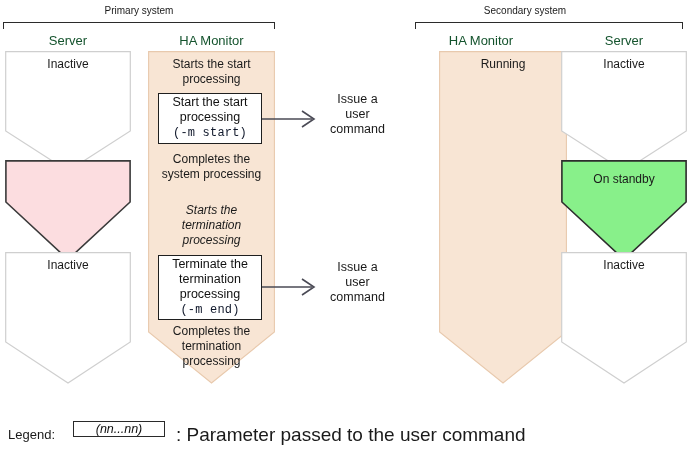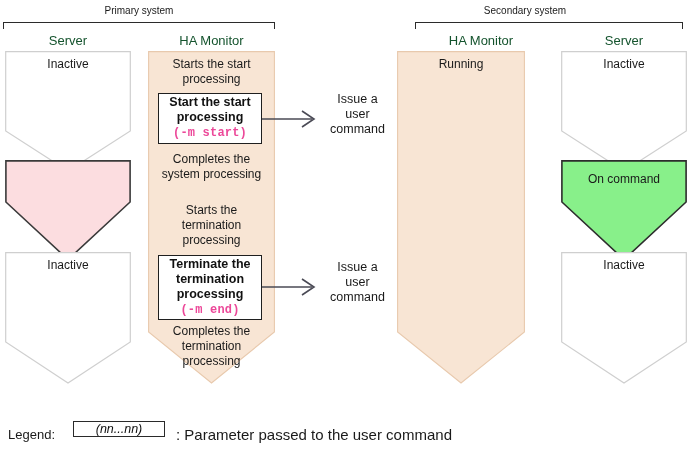--- a/index.html
+++ b/index.html
@@ -46,47 +46,46 @@
   .cmdbox{
     box-sizing:border-box;
     border:1.3px solid #1f1f1f;
     background:#ffffff;
     text-align:center;
     font-size:12.5px;line-height:15px;
     color:#111111;
     display:flex;align-items:center;justify-content:center;
     flex-direction:column;
     padding:2px 0 3px 0;
-    font-weight:bold;
   }
   .mono{
     font-family:"Liberation Mono", monospace;
     font-size:12px;
     letter-spacing:0.2px;
-    color:#ec4899;
+    color:#0f172a;
     display:block;
     margin-top:1px;
   }
 
   
   .callout{
     font-size:12.5px;line-height:15px;text-align:center;color:#1a1a1a;
     white-space:nowrap;
   }
 
   
   .legend-label{font-size:13px;line-height:16px;color:#1a1a1a;white-space:nowrap;}
   .legend-box{
     box-sizing:border-box;
     border:1.4px solid #2a2a2a;
     background:#ffffff;
     display:flex;align-items:center;justify-content:center;
     font-size:12.5px;font-style:italic;color:#111;
   }
-  .legend-desc{font-size:15px;line-height:16px;color:#1a1a1a;white-space:nowrap;}
+  .legend-desc{font-size:19px;line-height:16px;color:#1a1a1a;white-space:nowrap;}
 </style>
 </head>
 <body>
 
 <div class="stage">
 
   <div class="abs sys-title" style="left:3px;top:3px;width:272px;">Primary system</div>
   <div class="abs bracket" style="left:3px;top:22px;width:272px;"></div>
 
   <div class="abs col-head" style="left:5px;top:33px;width:126px;">Server</div>
@@ -127,21 +126,21 @@
     <span>Start the start</span>
     <span>processing</span>
     <span class="mono">(-m start)</span>
   </div>
 
   <div class="abs lane-text" style="left:148px;top:152px;width:127px;">
     <div>Completes the</div>
     <div>system processing</div>
   </div>
 
-  <div class="abs lane-text" style="left:148px;top:203px;width:127px;">
+  <div class="abs lane-text" style="left:148px;top:203px;width:127px;font-style:italic;">
     <div>Starts the</div>
     <div>termination</div>
     <div>processing</div>
   </div>
 
   <div class="abs cmdbox" style="left:158px;top:255px;width:104px;height:65px;">
     <span>Terminate the</span>
     <span>termination</span>
     <span>processing</span>
     <span class="mono">(-m end)</span>
@@ -176,39 +175,39 @@
     <div class="callout">user</div>
     <div class="callout">command</div>
   </div>
 
   <div class="abs sys-title" style="left:391px;top:3px;width:268px;">Secondary system</div>
   <div class="abs bracket" style="left:415px;top:22px;width:268px;"></div>
 
   <div class="abs col-head" style="left:417px;top:33px;width:128px;">HA Monitor</div>
   <div class="abs col-head" style="left:561px;top:33px;width:126px;">Server</div>
 
-  <div class="abs" style="left:397px;top:51px;width:128px;height:333px;text-decoration:underline;">
+  <div class="abs" style="left:439px;top:51px;width:128px;height:333px;text-decoration:underline;">
     <svg class="lane-svg" width="128" height="333" viewBox="0 0 128 333">
       <polygon points="0.6,0.6 127.4,0.6 127.4,281 64,332 0.6,281" fill="#f8e5d4" stroke="#e8c9ad" stroke-width="1.1"></polygon>
     </svg>
     <div class="lane-text" style="top:6px;">Running</div>
   </div>
 
   <div class="abs" style="left:561px;top:51px;width:126px;height:121px;">
     <svg class="lane-svg" width="126" height="121" viewBox="0 0 126 121">
       <polygon points="0.7,0.7 125.3,0.7 125.3,80 63,120 0.7,80" fill="#ffffff" stroke="#cfcfcf" stroke-width="1.2"></polygon>
     </svg>
     <div class="lane-text" style="top:6px;">Inactive</div>
   </div>
 
   <div class="abs" style="left:561px;top:160px;width:126px;height:101px;">
     <svg class="lane-svg" width="126" height="101" viewBox="0 0 126 101">
       <polygon points="0.9,0.9 125.1,0.9 125.1,42 63,99.6 0.9,42" fill="#88f08a" stroke="#2d2d2d" stroke-width="1.6"></polygon>
     </svg>
-    <div class="lane-text" style="top:12px;">On command</div>
+    <div class="lane-text" style="top:12px;">On standby</div>
   </div>
 
   <div class="abs" style="left:561px;top:252px;width:126px;height:132px;">
     <svg class="lane-svg" width="126" height="132" viewBox="0 0 126 132">
       <polygon points="0.7,0.7 125.3,0.7 125.3,90 63,131 0.7,90" fill="#ffffff" stroke="#cfcfcf" stroke-width="1.2"></polygon>
     </svg>
     <div class="lane-text" style="top:6px;">Inactive</div>
   </div>
 
   <div class="abs legend-label" style="left:8px;top:427px;">Legend:</div>

